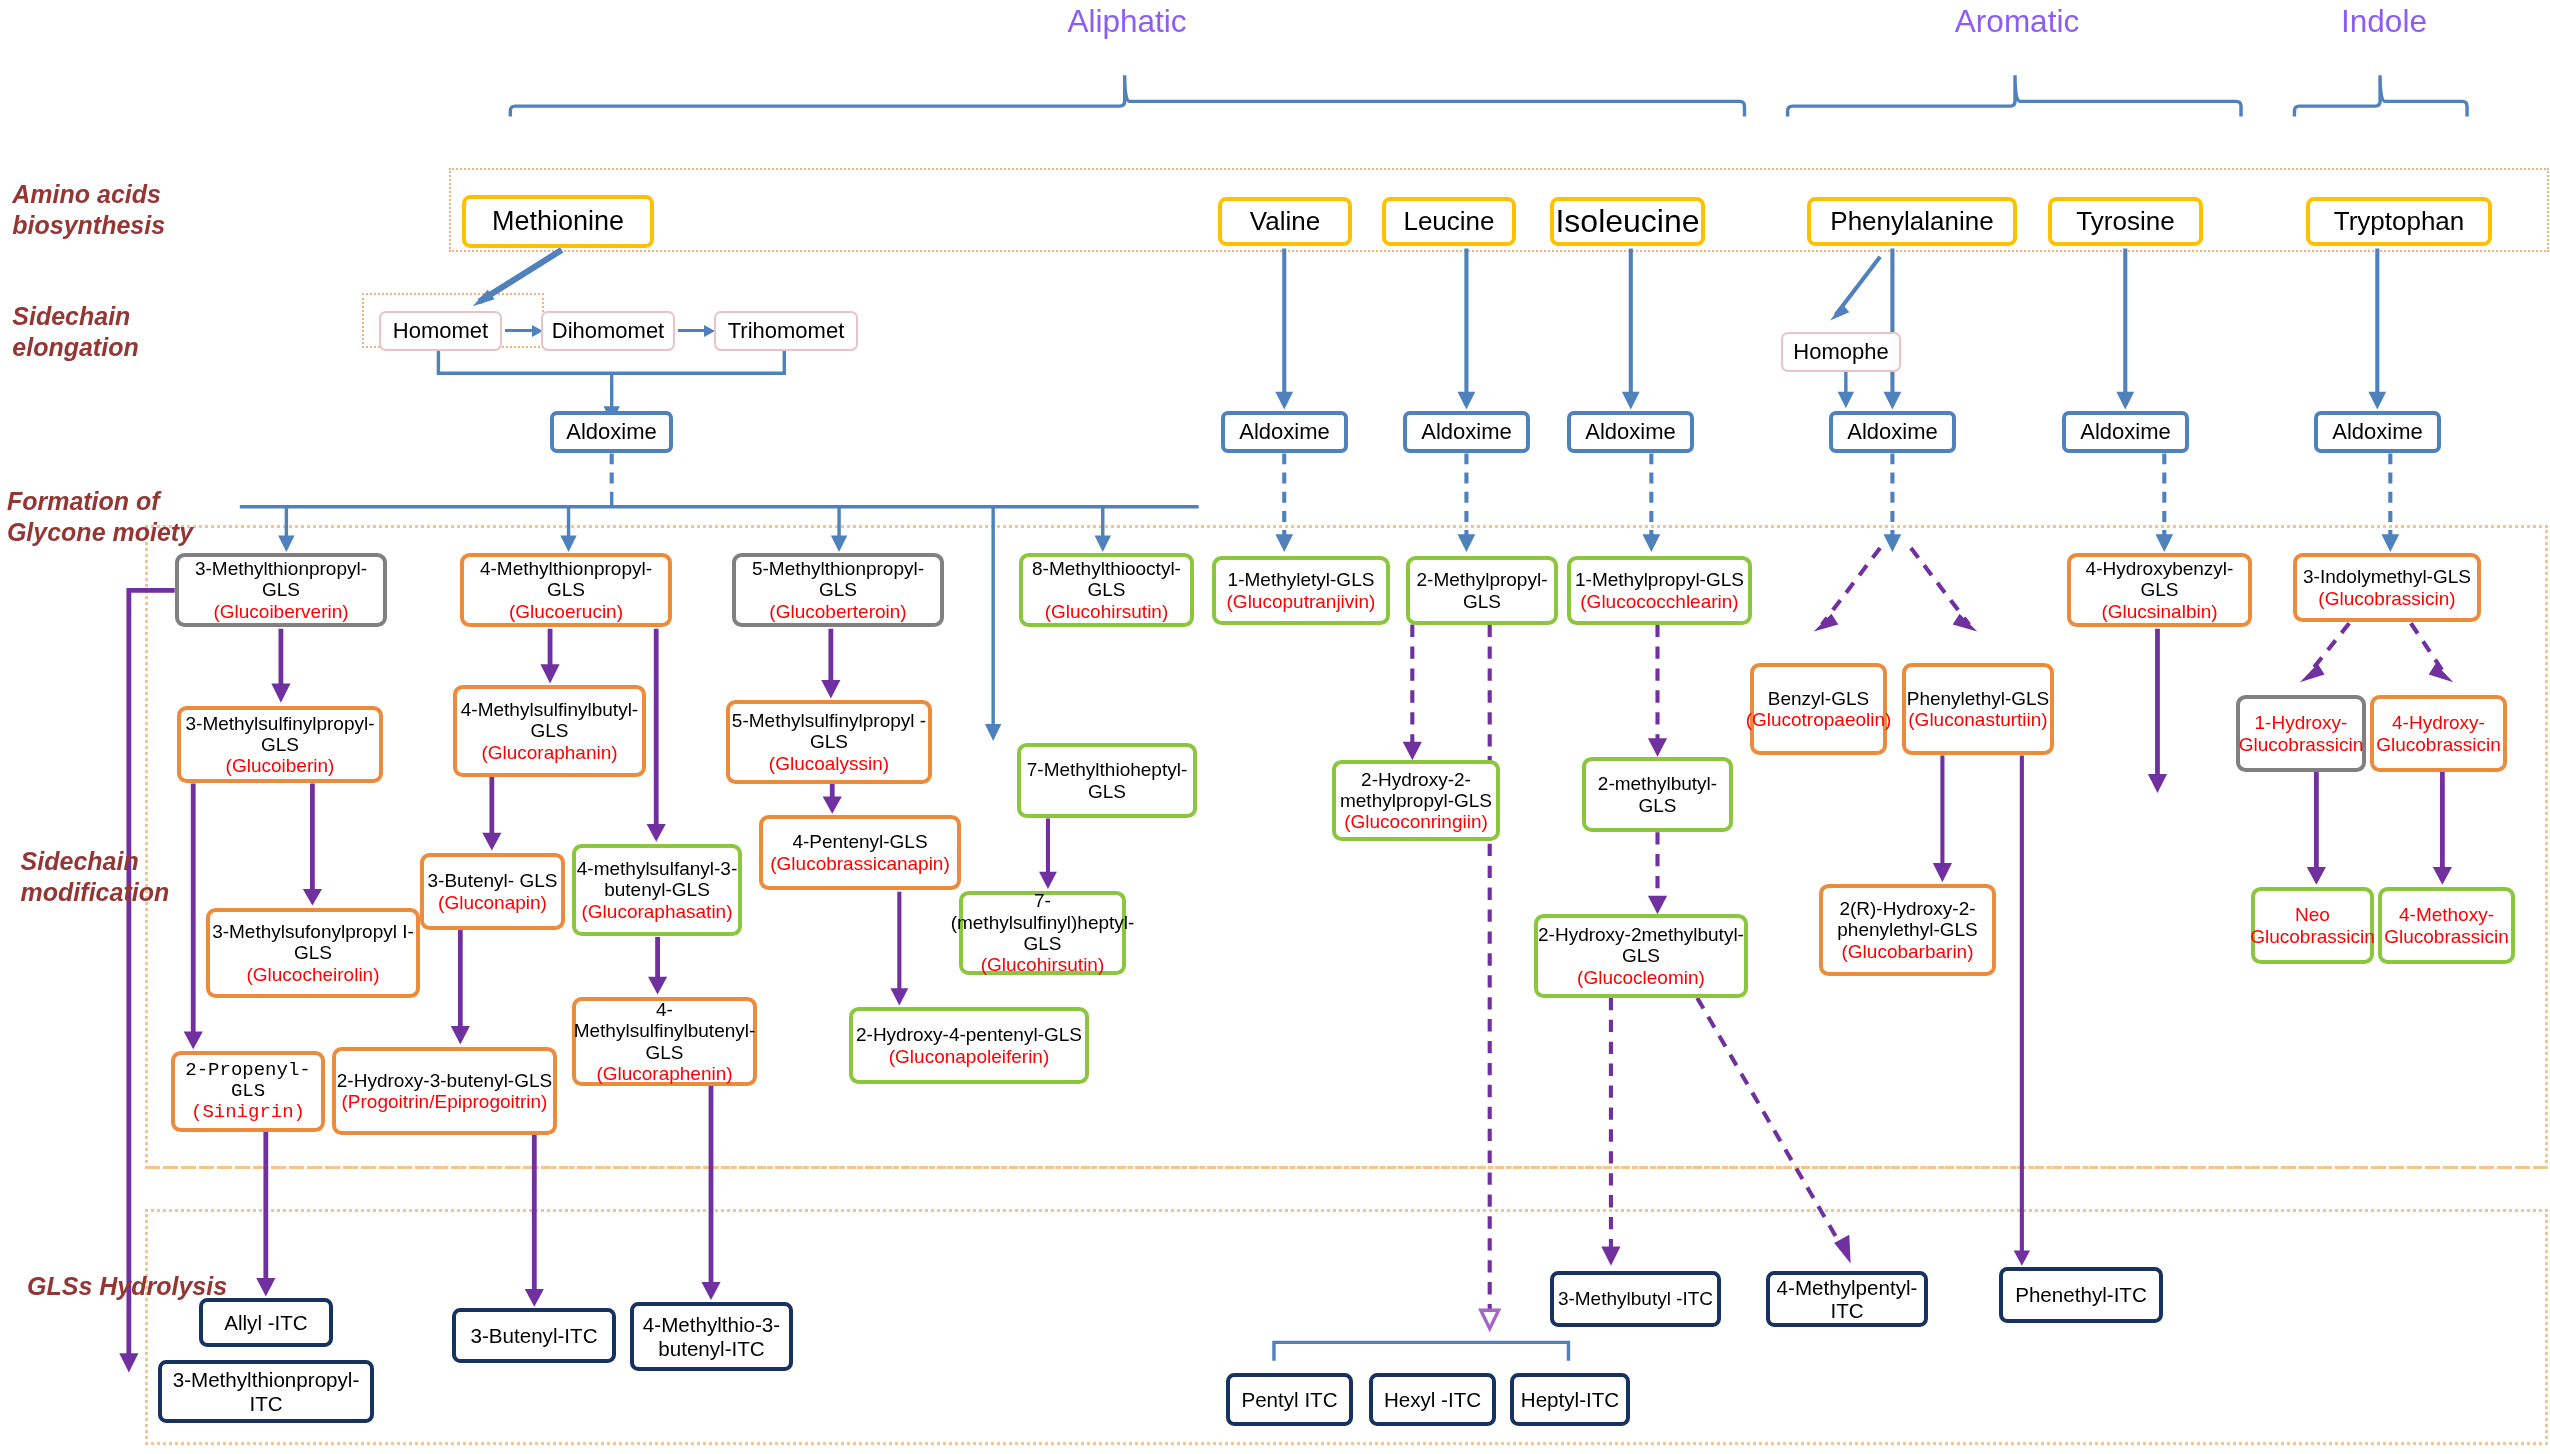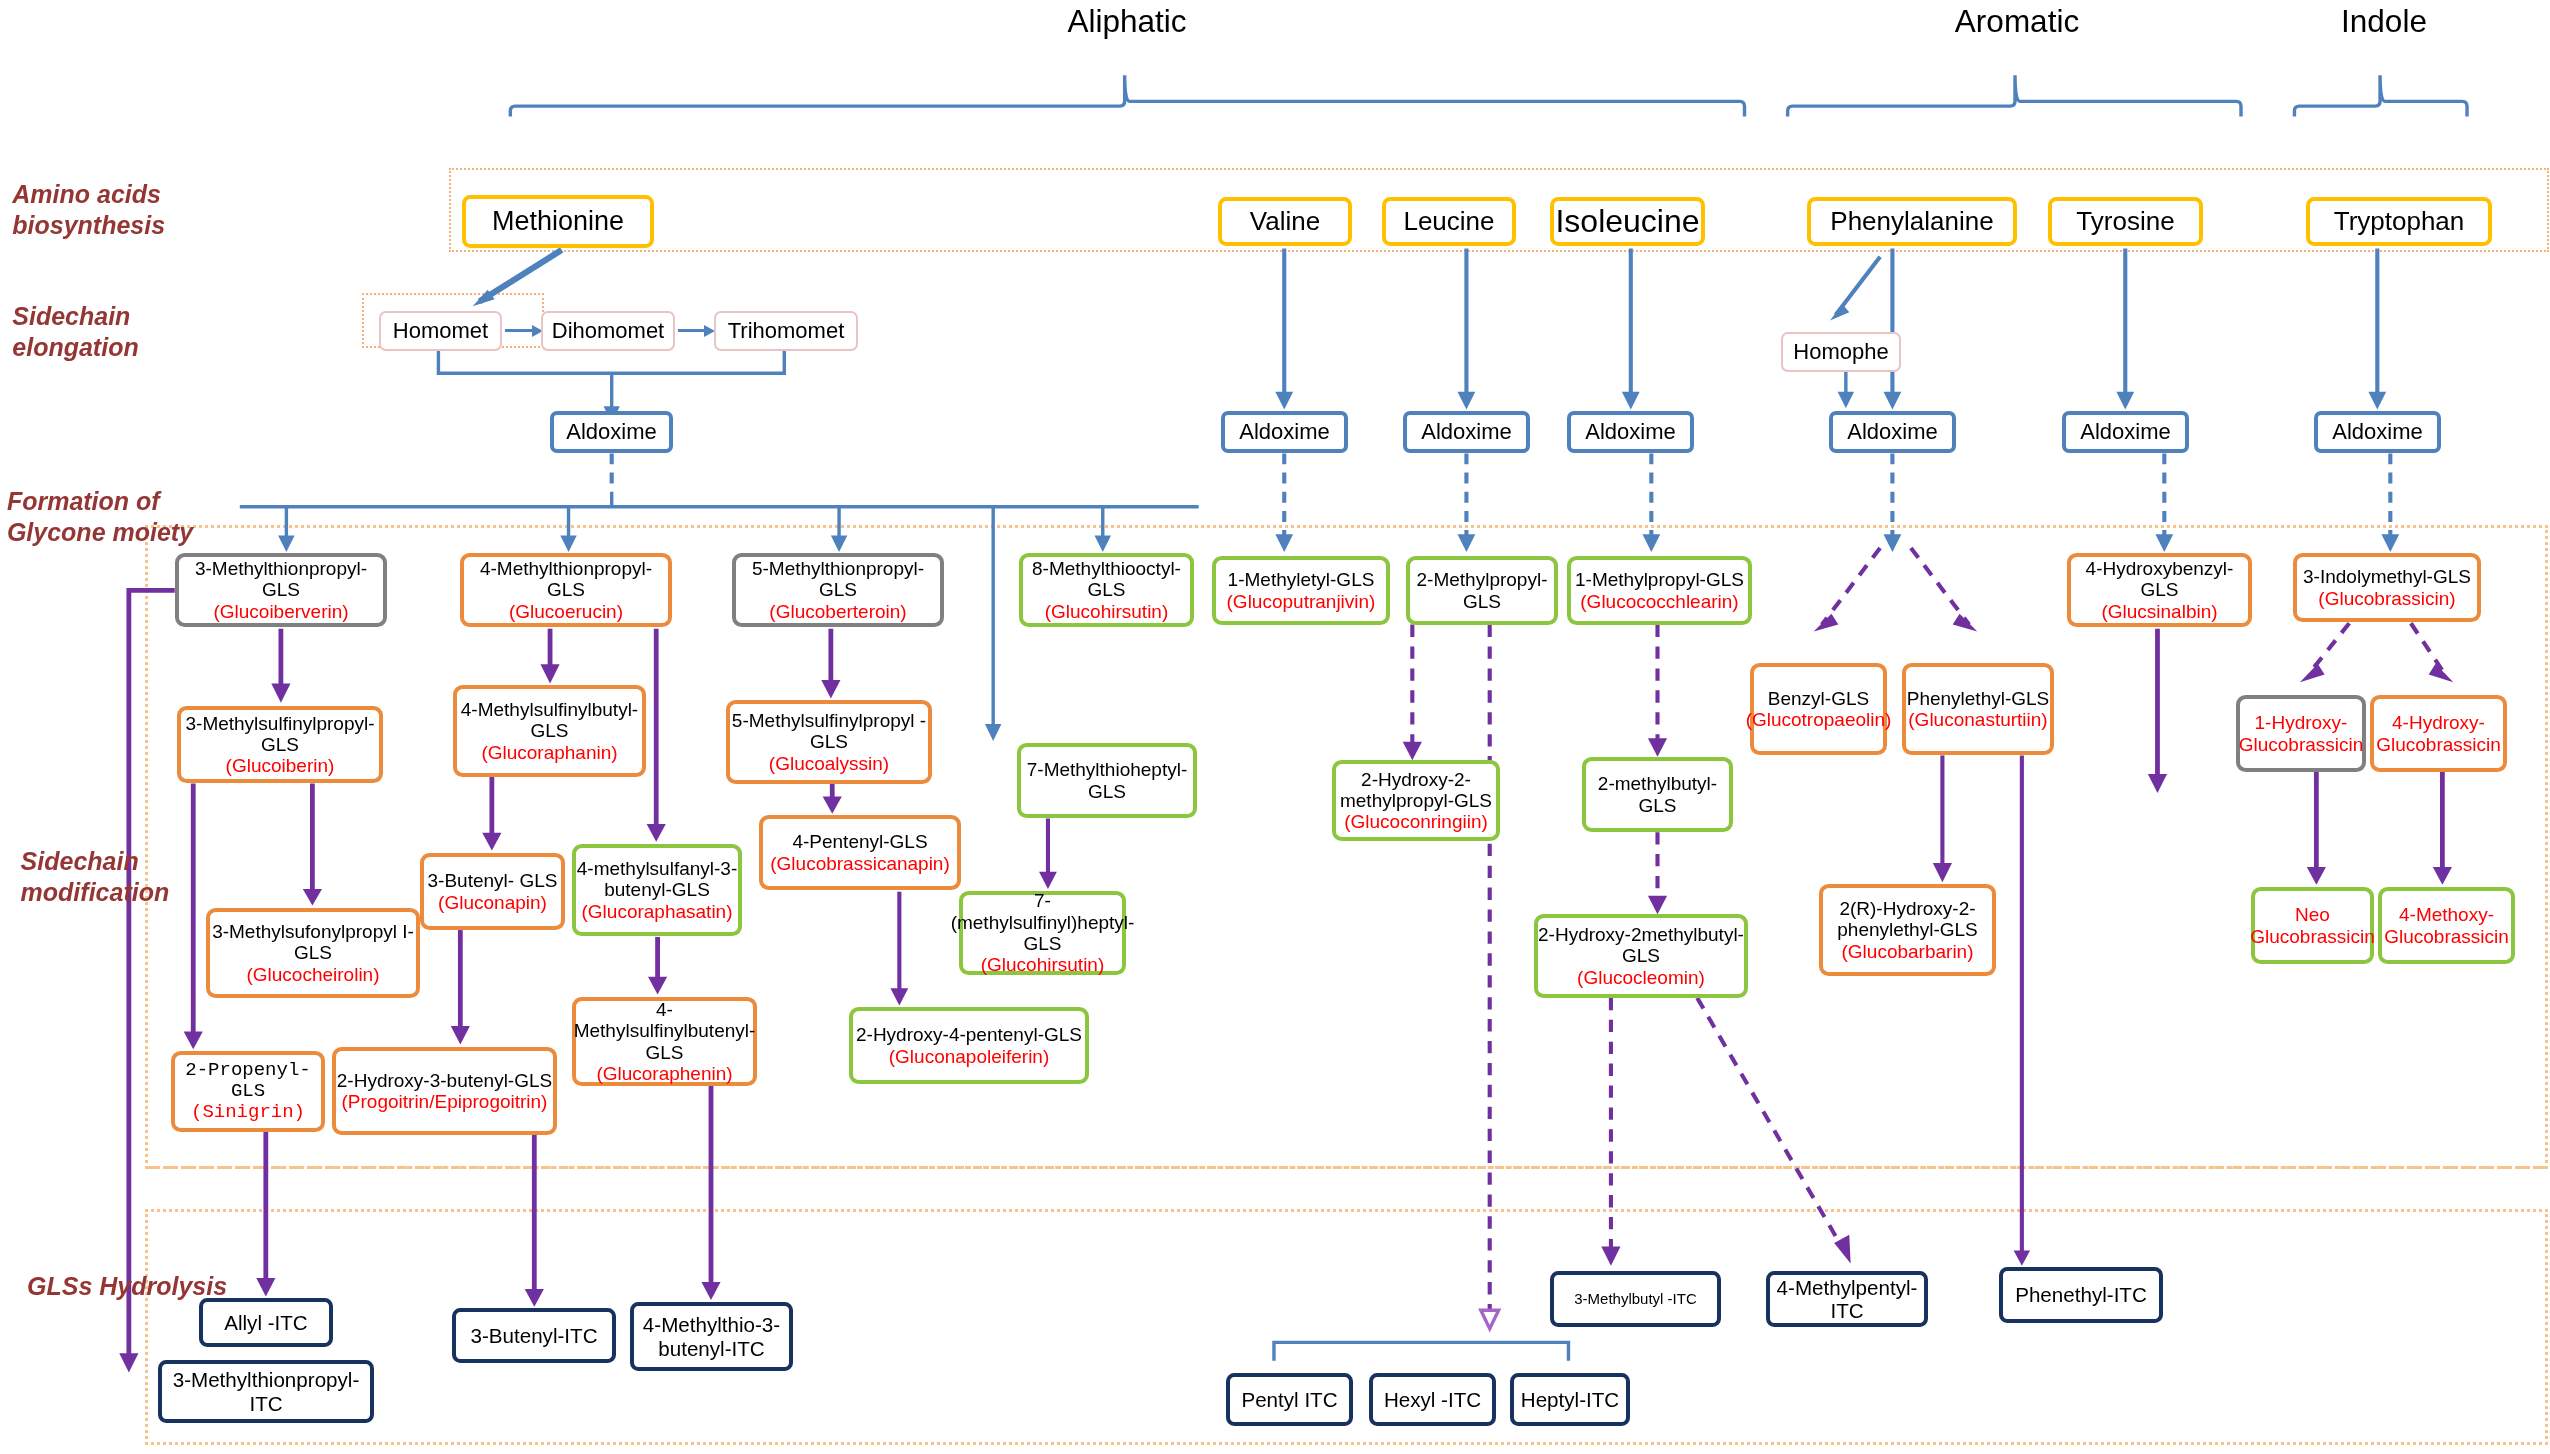--- a/index.html
+++ b/index.html
@@ -20,21 +20,21 @@
   .b-grey  {border:4.8px solid #808080;}
   .b-blue  {border:4.1px solid #4F81BD;border-radius:6.9px;}
   .b-navy  {border:4.8px solid #17325E;border-radius:8.2px;}
   .b-pink  {border:2.1px solid #E8C4C4;border-radius:6.9px;}
 
   
   .seclabel{position:absolute;color:#943634;font-style:italic;font-weight:bold;
             font-family:"Liberation Sans",sans-serif;line-height:1.25;z-index:6;}
 
   
-  .grouptitle{position:absolute;font-size:31.5px;color:#000000;text-align:center;z-index:6;}
+  .grouptitle{position:absolute;font-size:31.5px;color:#8b5cf6;text-align:center;z-index:6;}
 
   
   .region{position:absolute;box-sizing:border-box;z-index:1;}
   .r-dot-thin{border:2.1px dotted #F2B27A;}
   .r-dot-thick{border:3.4px dotted #F6C48A;}
   .r-dash{border:3.4px dashed #F6C48A;}
   .ln-h{position:absolute;background:#4F81BD;z-index:2;}
 
   .arrow{position:absolute;width:0;height:0;z-index:3;}
   .arrow.right-blue{border-top:6.2px solid transparent;border-bottom:6.2px solid transparent;border-left:11px solid #4F81BD;}
@@ -382,21 +382,21 @@
     </div>
 
   <div class="node b-navy" style="left:452px;top:1308px;width:164px;height:55px;font-size:20.6px;">
     <span class="ln">3-Butenyl-ITC</span>
     </div>
 
   <div class="node b-navy" style="left:630px;top:1302px;width:163px;height:69px;font-size:20.6px;">
     <span class="ln">4-Methylthio-3-butenyl-ITC</span>
     </div>
 
-  <div class="node b-navy" style="left:1550px;top:1271px;width:171px;height:56px;font-size:15px;">
+  <div class="node b-navy" style="left:1550px;top:1271px;width:171px;height:56px;font-size:19px;">
     <span class="ln">3-Methylbutyl -ITC</span>
     </div>
 
   <div class="node b-navy" style="left:1766px;top:1271px;width:162px;height:56px;font-size:20.6px;">
     <span class="ln">4-Methylpentyl-ITC</span>
     </div>
 
   <div class="node b-navy" style="left:1999px;top:1267px;width:164px;height:56px;font-size:20.6px;">
     <span class="ln">Phenethyl-ITC</span>
     </div>

